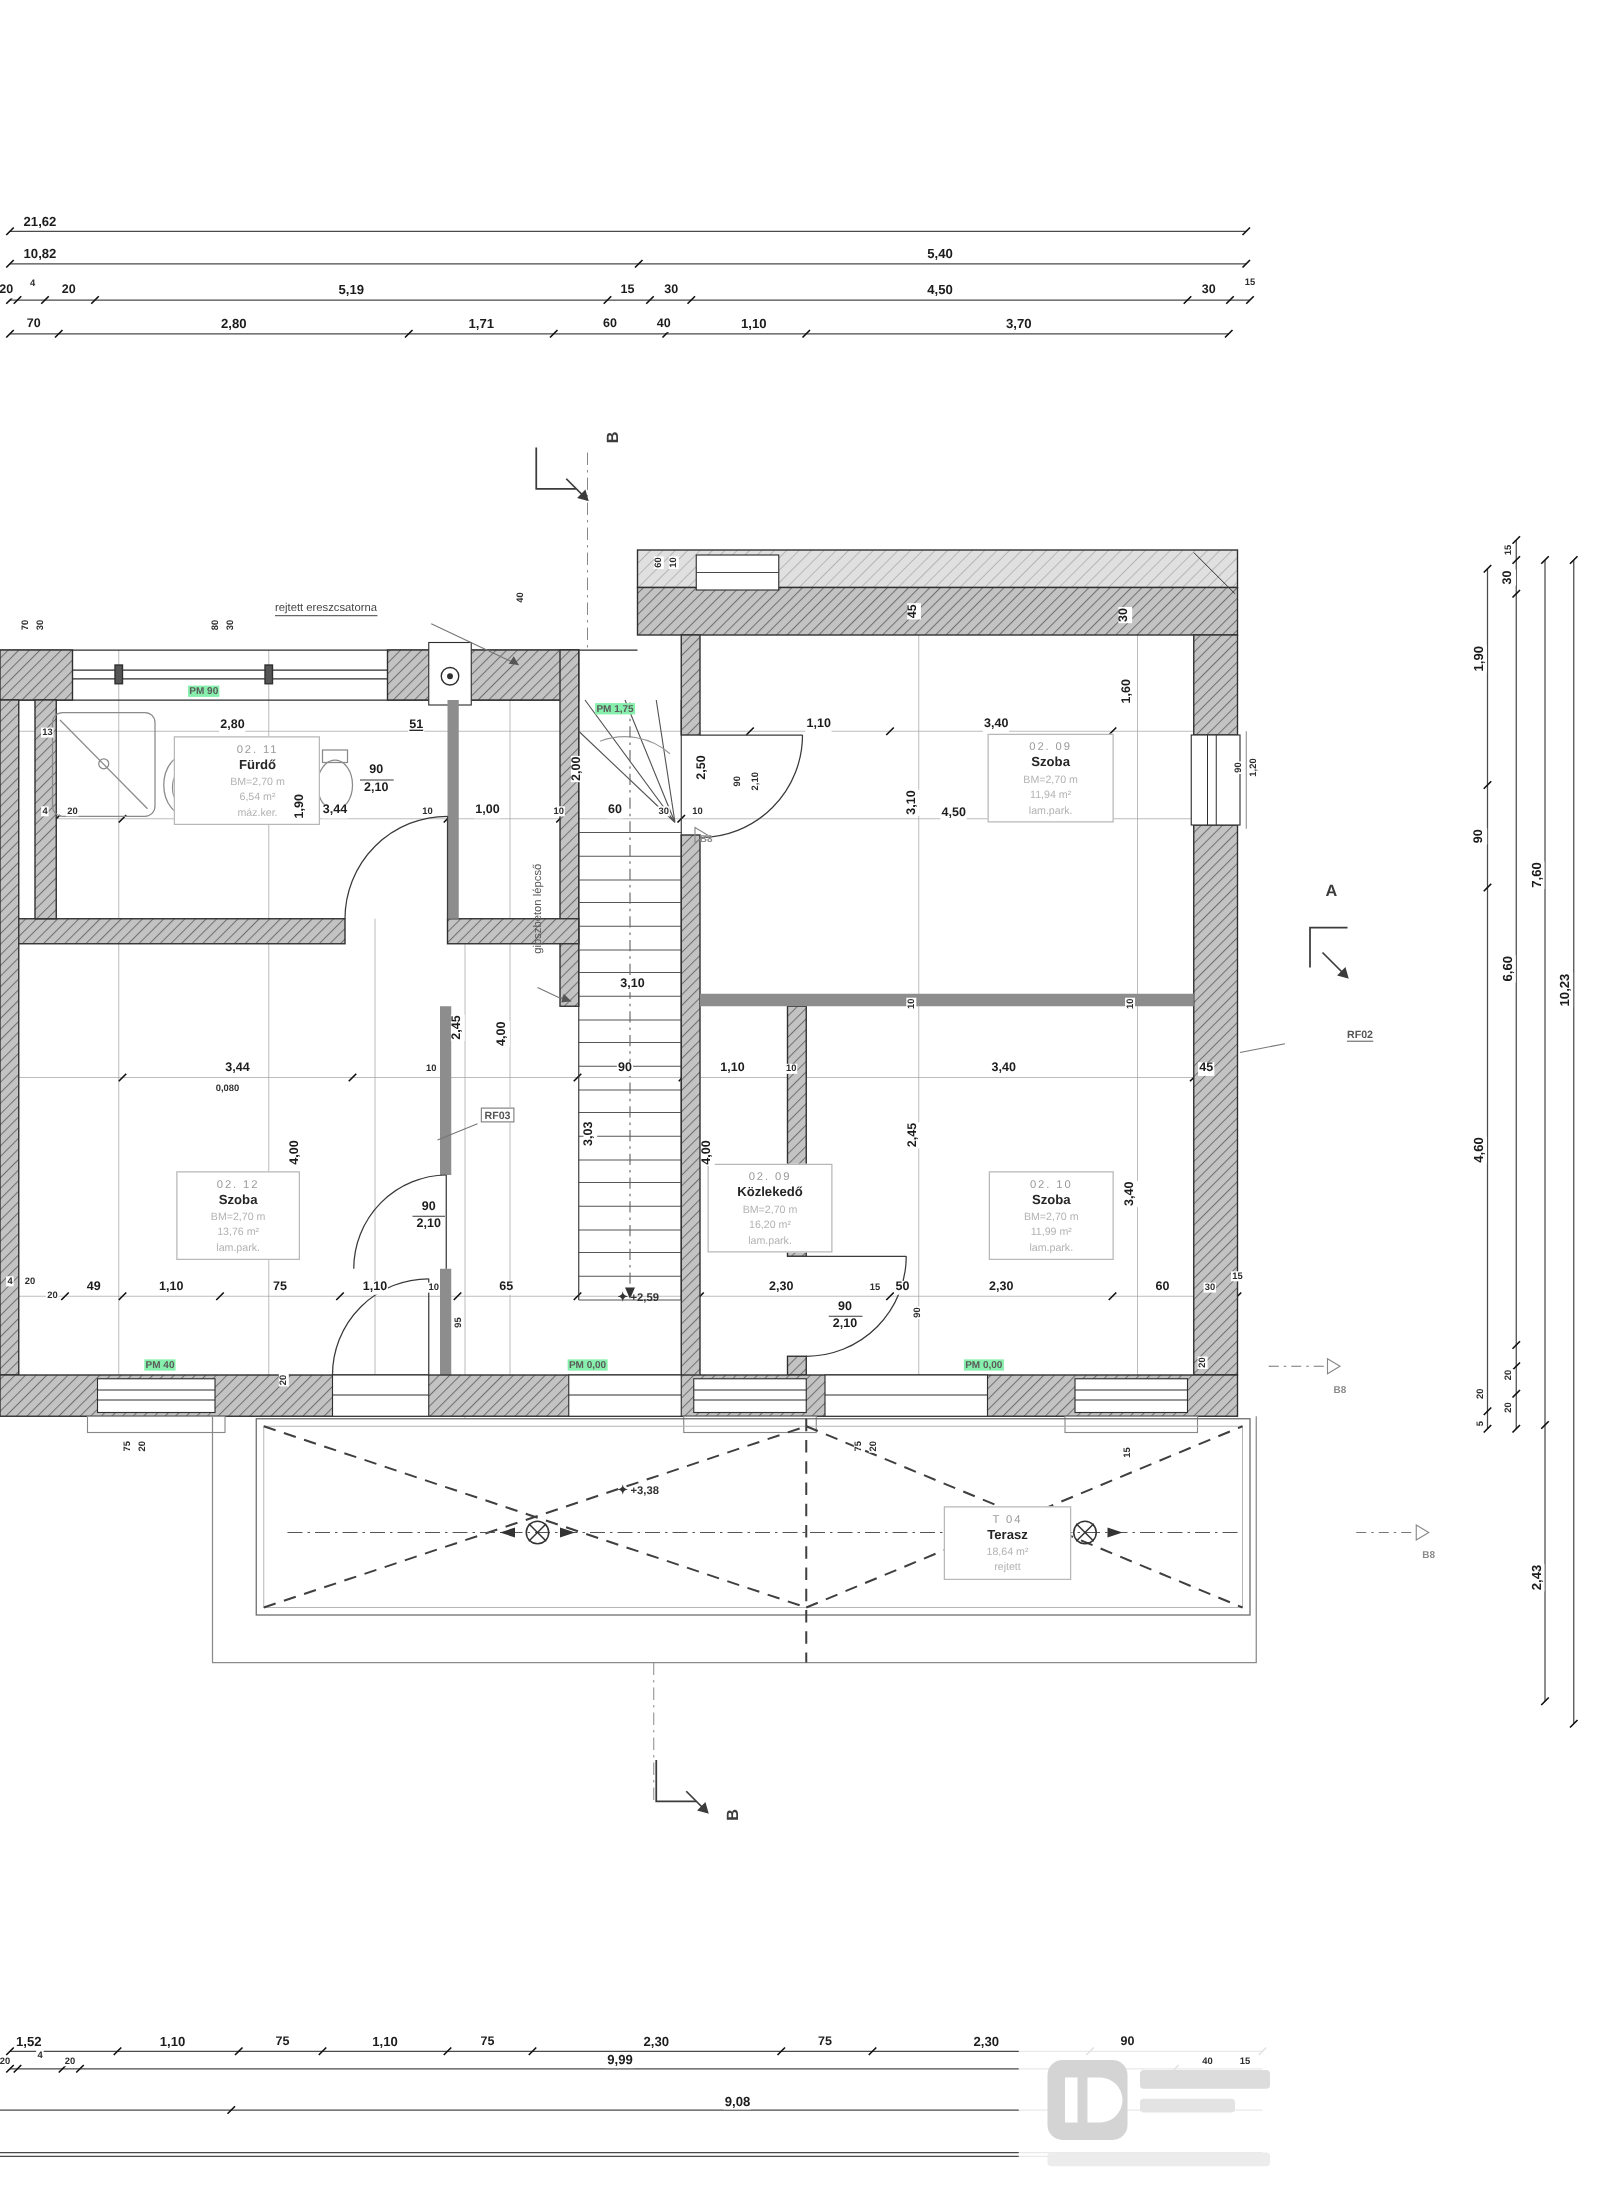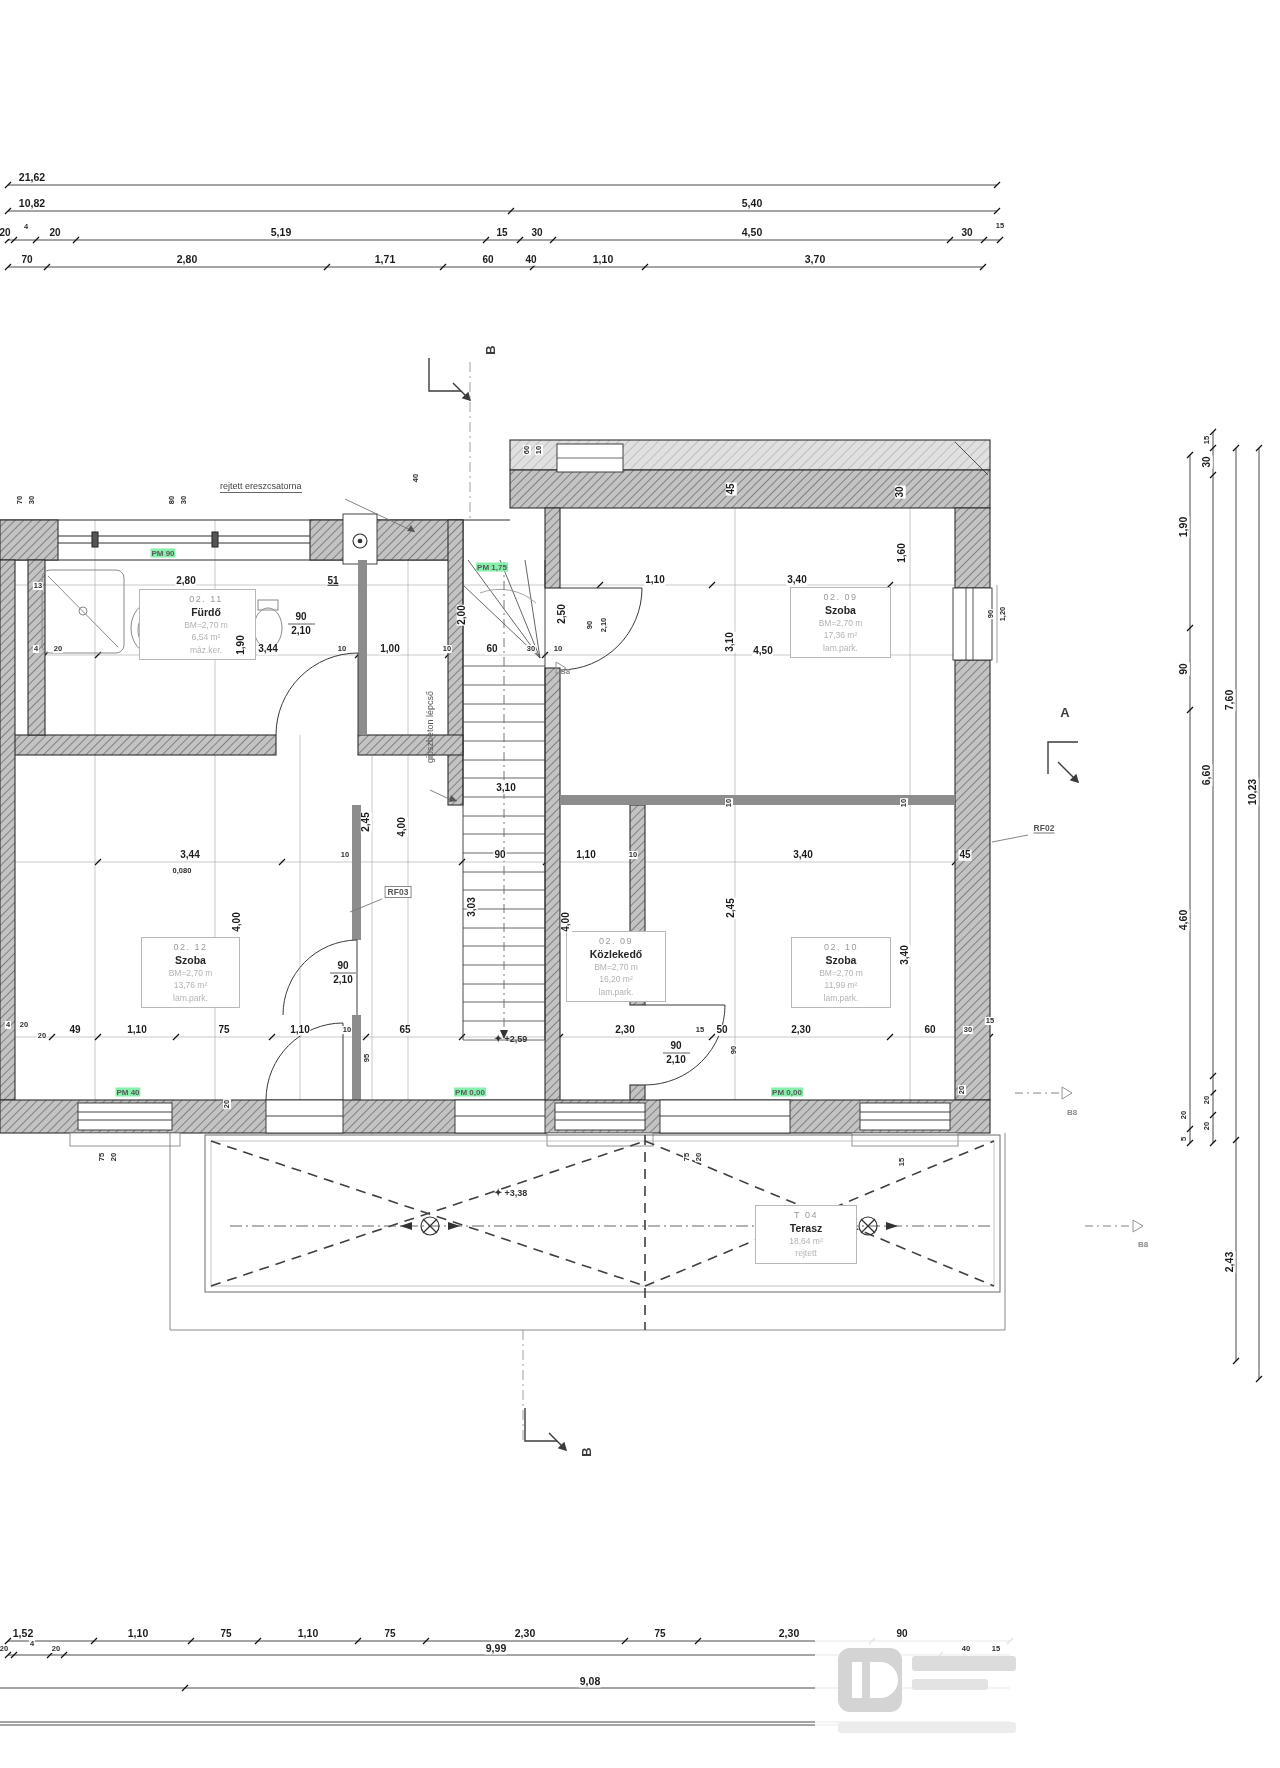--- a/index.html
+++ b/index.html
@@ -22,21 +22,21 @@
   .stamp .name{color:#262626;font-weight:700;font-size:10.5px;margin:2px 0 1px;}
   .stamp .sub{color:#b3b3b3;font-size:8.5px;line-height:1.45;}
   .sec-letter{position:absolute;font:700 13px "Liberation Sans",sans-serif;color:#3c3c3c;
               transform:translate(-50%,-50%);}
   .sec-letter.r{transform:translate(-50%,-50%) rotate(-90deg);}
   .b8{position:absolute;font:600 8px "Liberation Sans",sans-serif;color:#8a8a8a;
       transform:translate(-50%,-50%);}
   .rf{position:absolute;font:600 8.5px "Liberation Sans",sans-serif;color:#555;background:#fff;
       transform:translate(-50%,-50%);}
   .rf.boxed{border:1px solid #8a8a8a;padding:0 2px;}
-  .rf.under{border-bottom:1px solid #777;}
+  .rf.under{border-bottom:1px solid #777;margin-left:44px;}
   .lvl{position:absolute;font:600 9px "Liberation Sans",sans-serif;color:#333;
        transform:translate(0,-50%);white-space:nowrap;}
   .lvl .star{font-size:10px;margin-right:2px;}
   .eaves{border-bottom:1px solid #666;padding-bottom:1px;}
 </style>
 </head>
 <body>
 
 <div id="plan">
 
@@ -282,21 +282,21 @@
     <div class="code">02. 11</div>
     <div class="name">Fürdő</div>
     <div class="sub">BM=2,70 m</div>
     <div class="sub">6,54 m²</div>
     <div class="sub">máz.ker.</div>
   </div>
   <div class="stamp" style="left:790px;top:587px;width:93px;">
     <div class="code">02. 09</div>
     <div class="name">Szoba</div>
     <div class="sub">BM=2,70 m</div>
-    <div class="sub">17,36 m²</div>
+    <div class="sub">11,94 m²</div>
     <div class="sub">lam.park.</div>
   </div>
   <div class="stamp" style="left:141px;top:937px;width:91px;">
     <div class="code">02. 12</div>
     <div class="name">Szoba</div>
     <div class="sub">BM=2,70 m</div>
     <div class="sub">13,76 m²</div>
     <div class="sub">lam.park.</div>
   </div>
   <div class="stamp" style="left:566px;top:931px;width:92px;">

